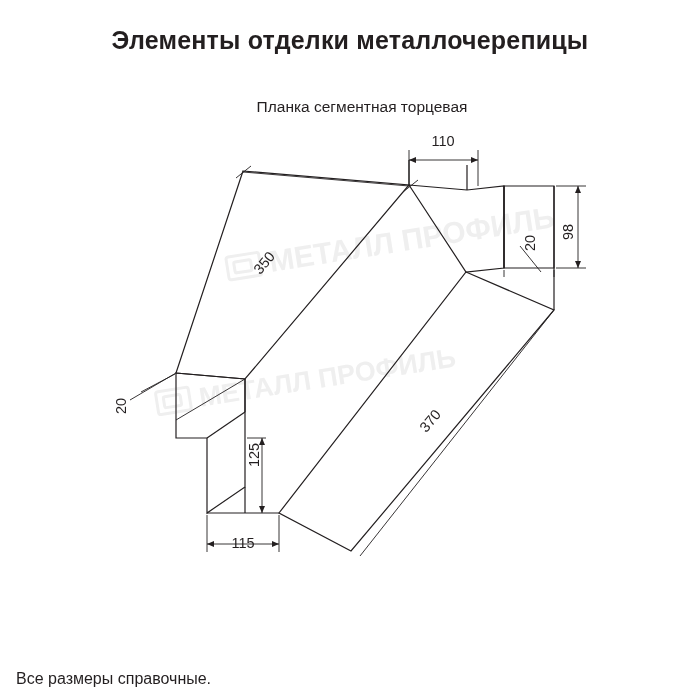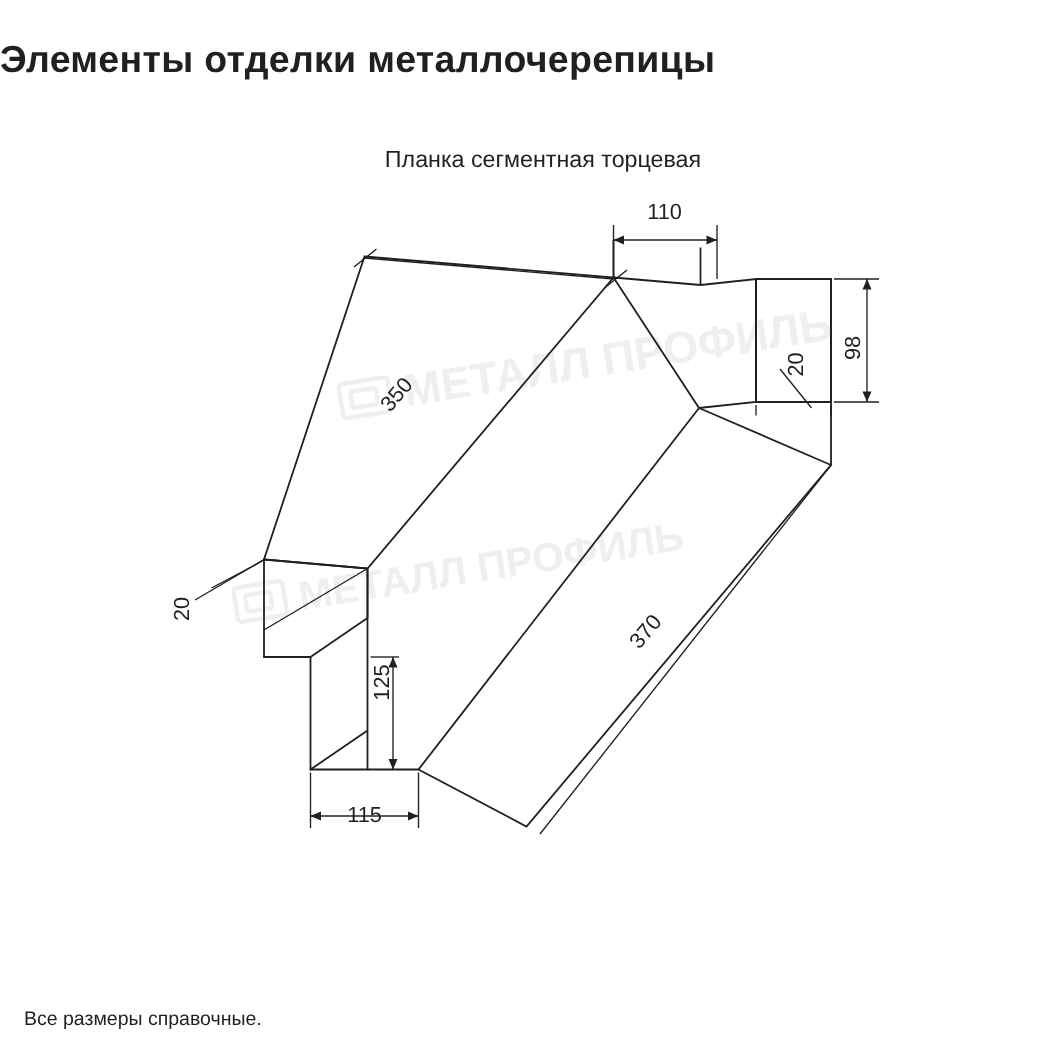--- a/index.html
+++ b/index.html
@@ -18,20 +18,21 @@
   .page {
     position: relative;
     width: 700px;
     height: 700px;
   }
   .title {
     position: absolute;
     top: 26px;
     left: 0;
     width: 700px;
+    text-align: center;
     font-size: 25px;
     font-weight: bold;
     letter-spacing: 0.2px;
     color: #231f20;
   }
   .subtitle {
     position: absolute;
     top: 96px;
     left: 12px;
     width: 700px;
@@ -42,21 +43,21 @@
   }
   .drawing {
     position: absolute;
     top: 0;
     left: 0;
   }
   .footnotes {
     position: absolute;
     left: 16px;
     bottom: 12px;
-    font-size: 13px;
+    font-size: 16px;
     line-height: 19px;
     color: #231f20;
   }
   .dim-label {
     font-family: "Liberation Sans", sans-serif;
     font-size: 14.5px;
     fill: #231f20;
   }
   .wm {
     position: absolute;

